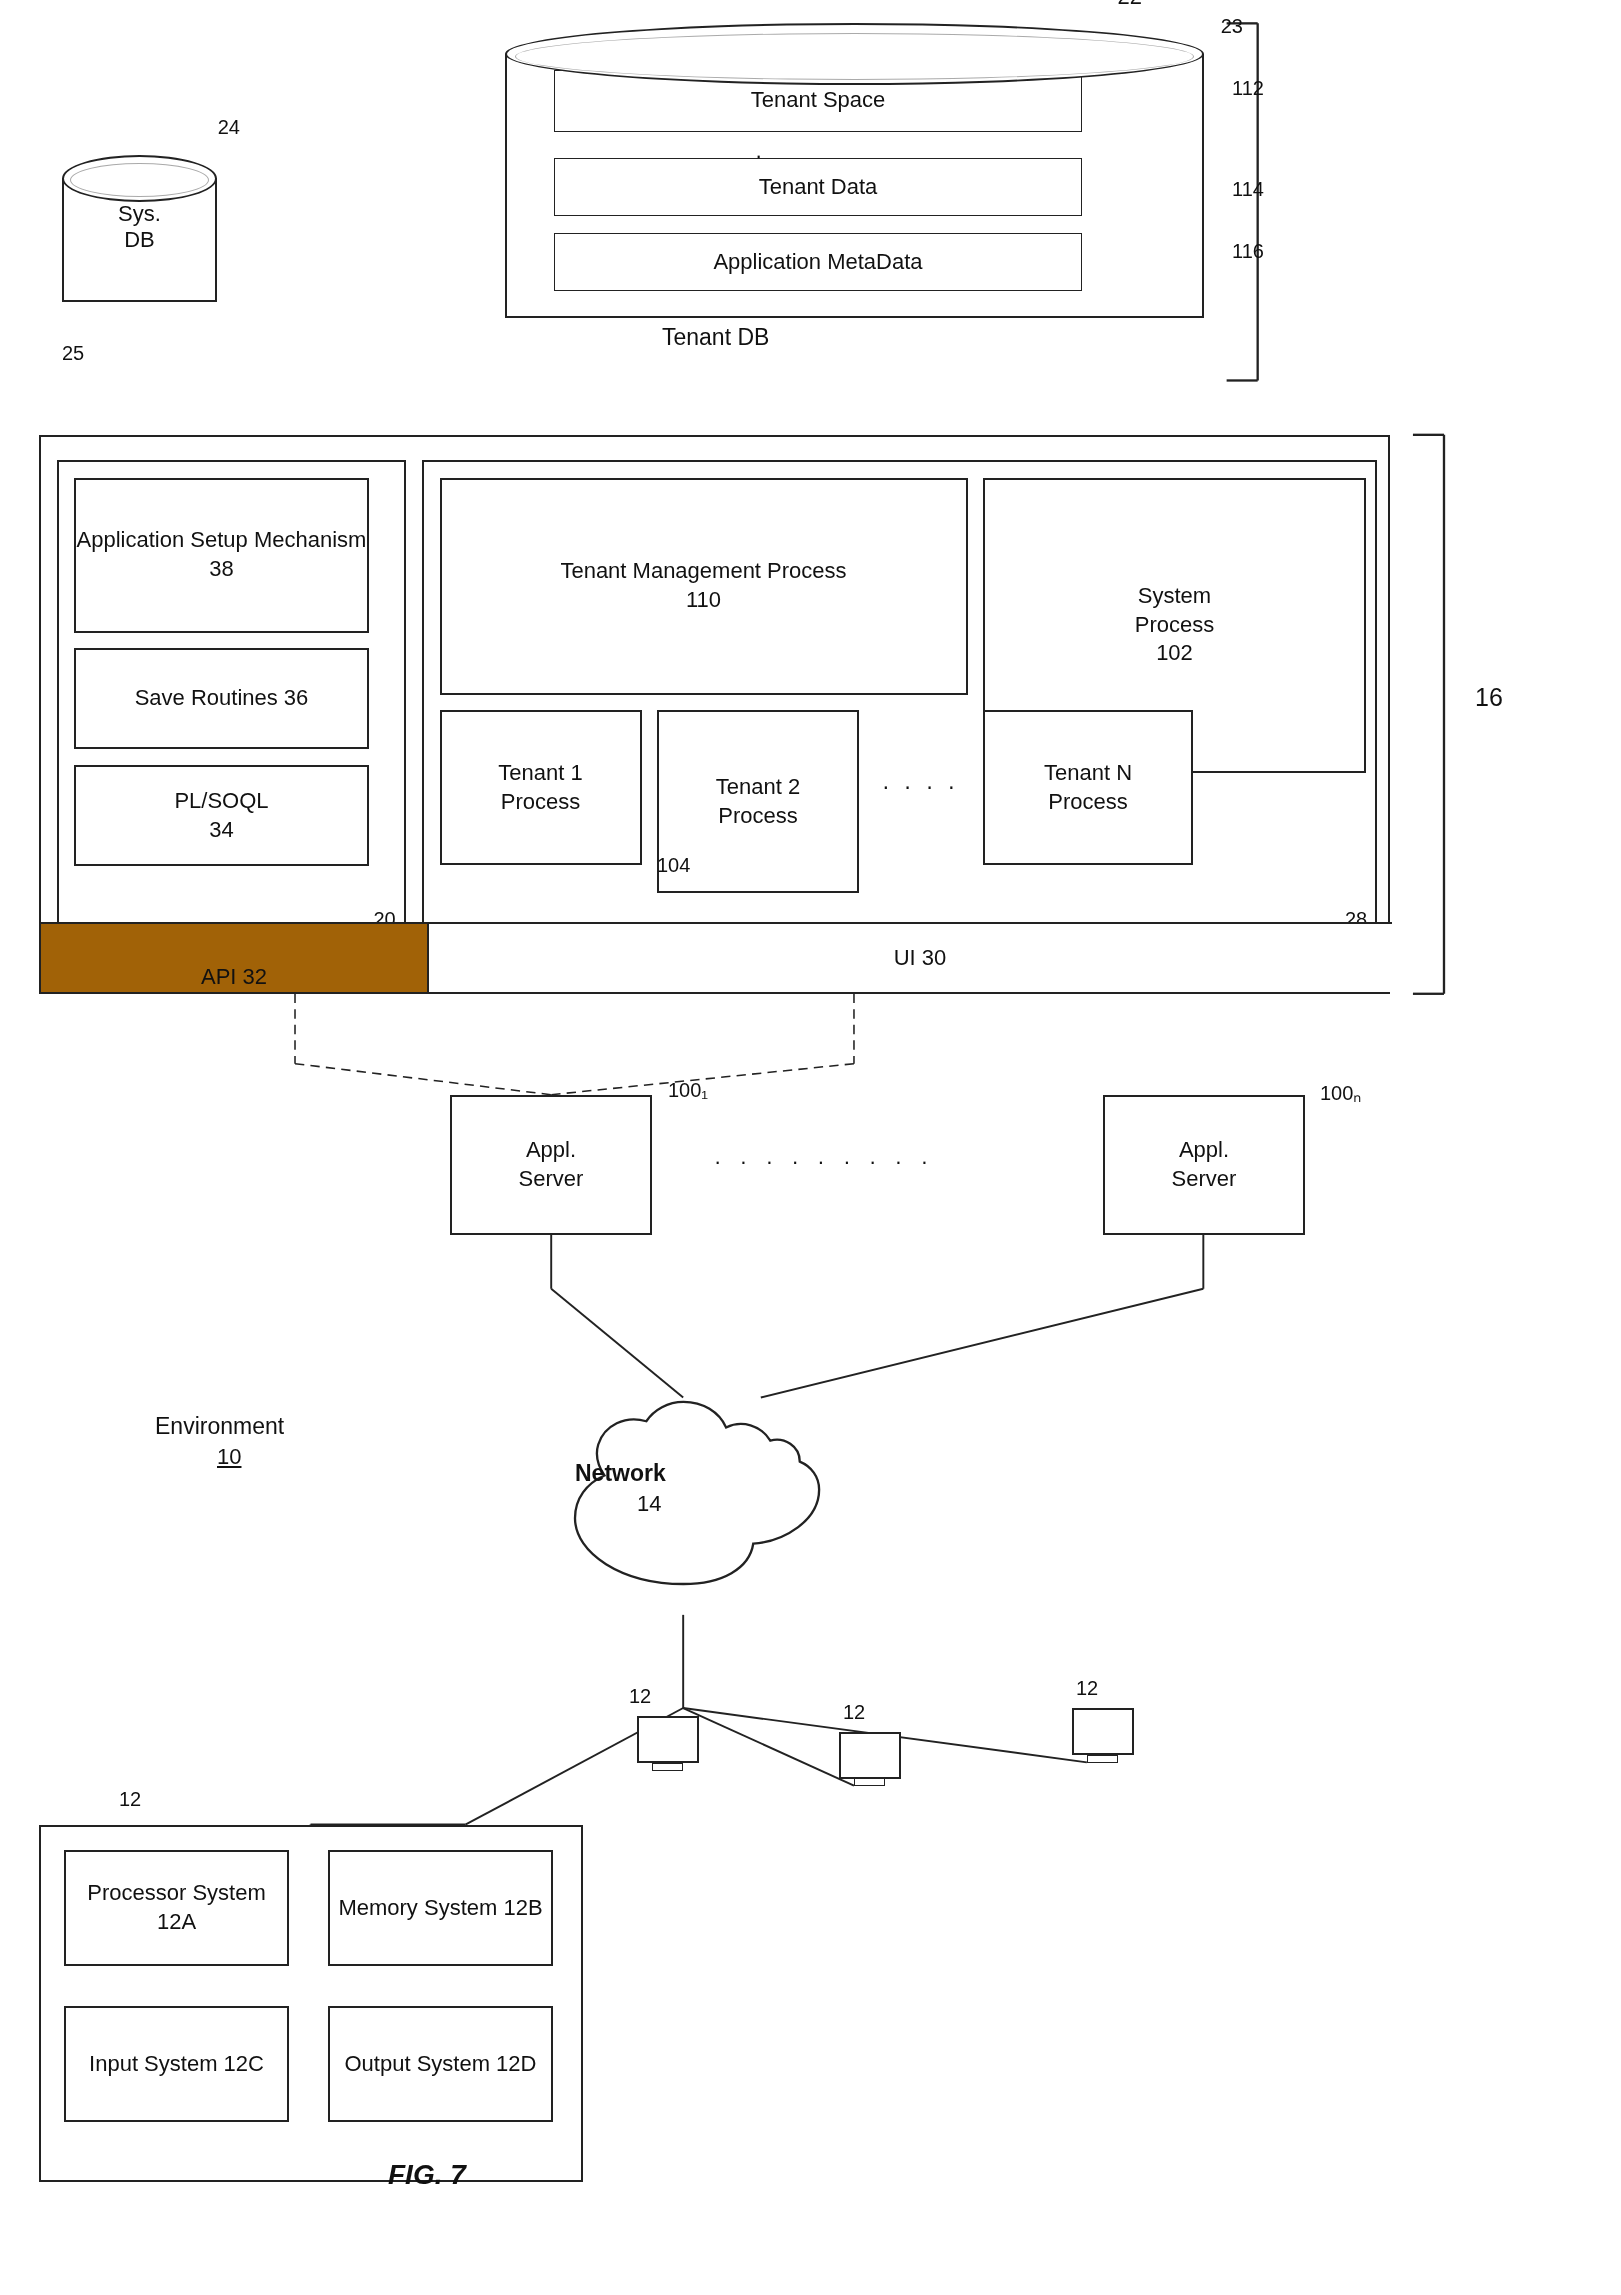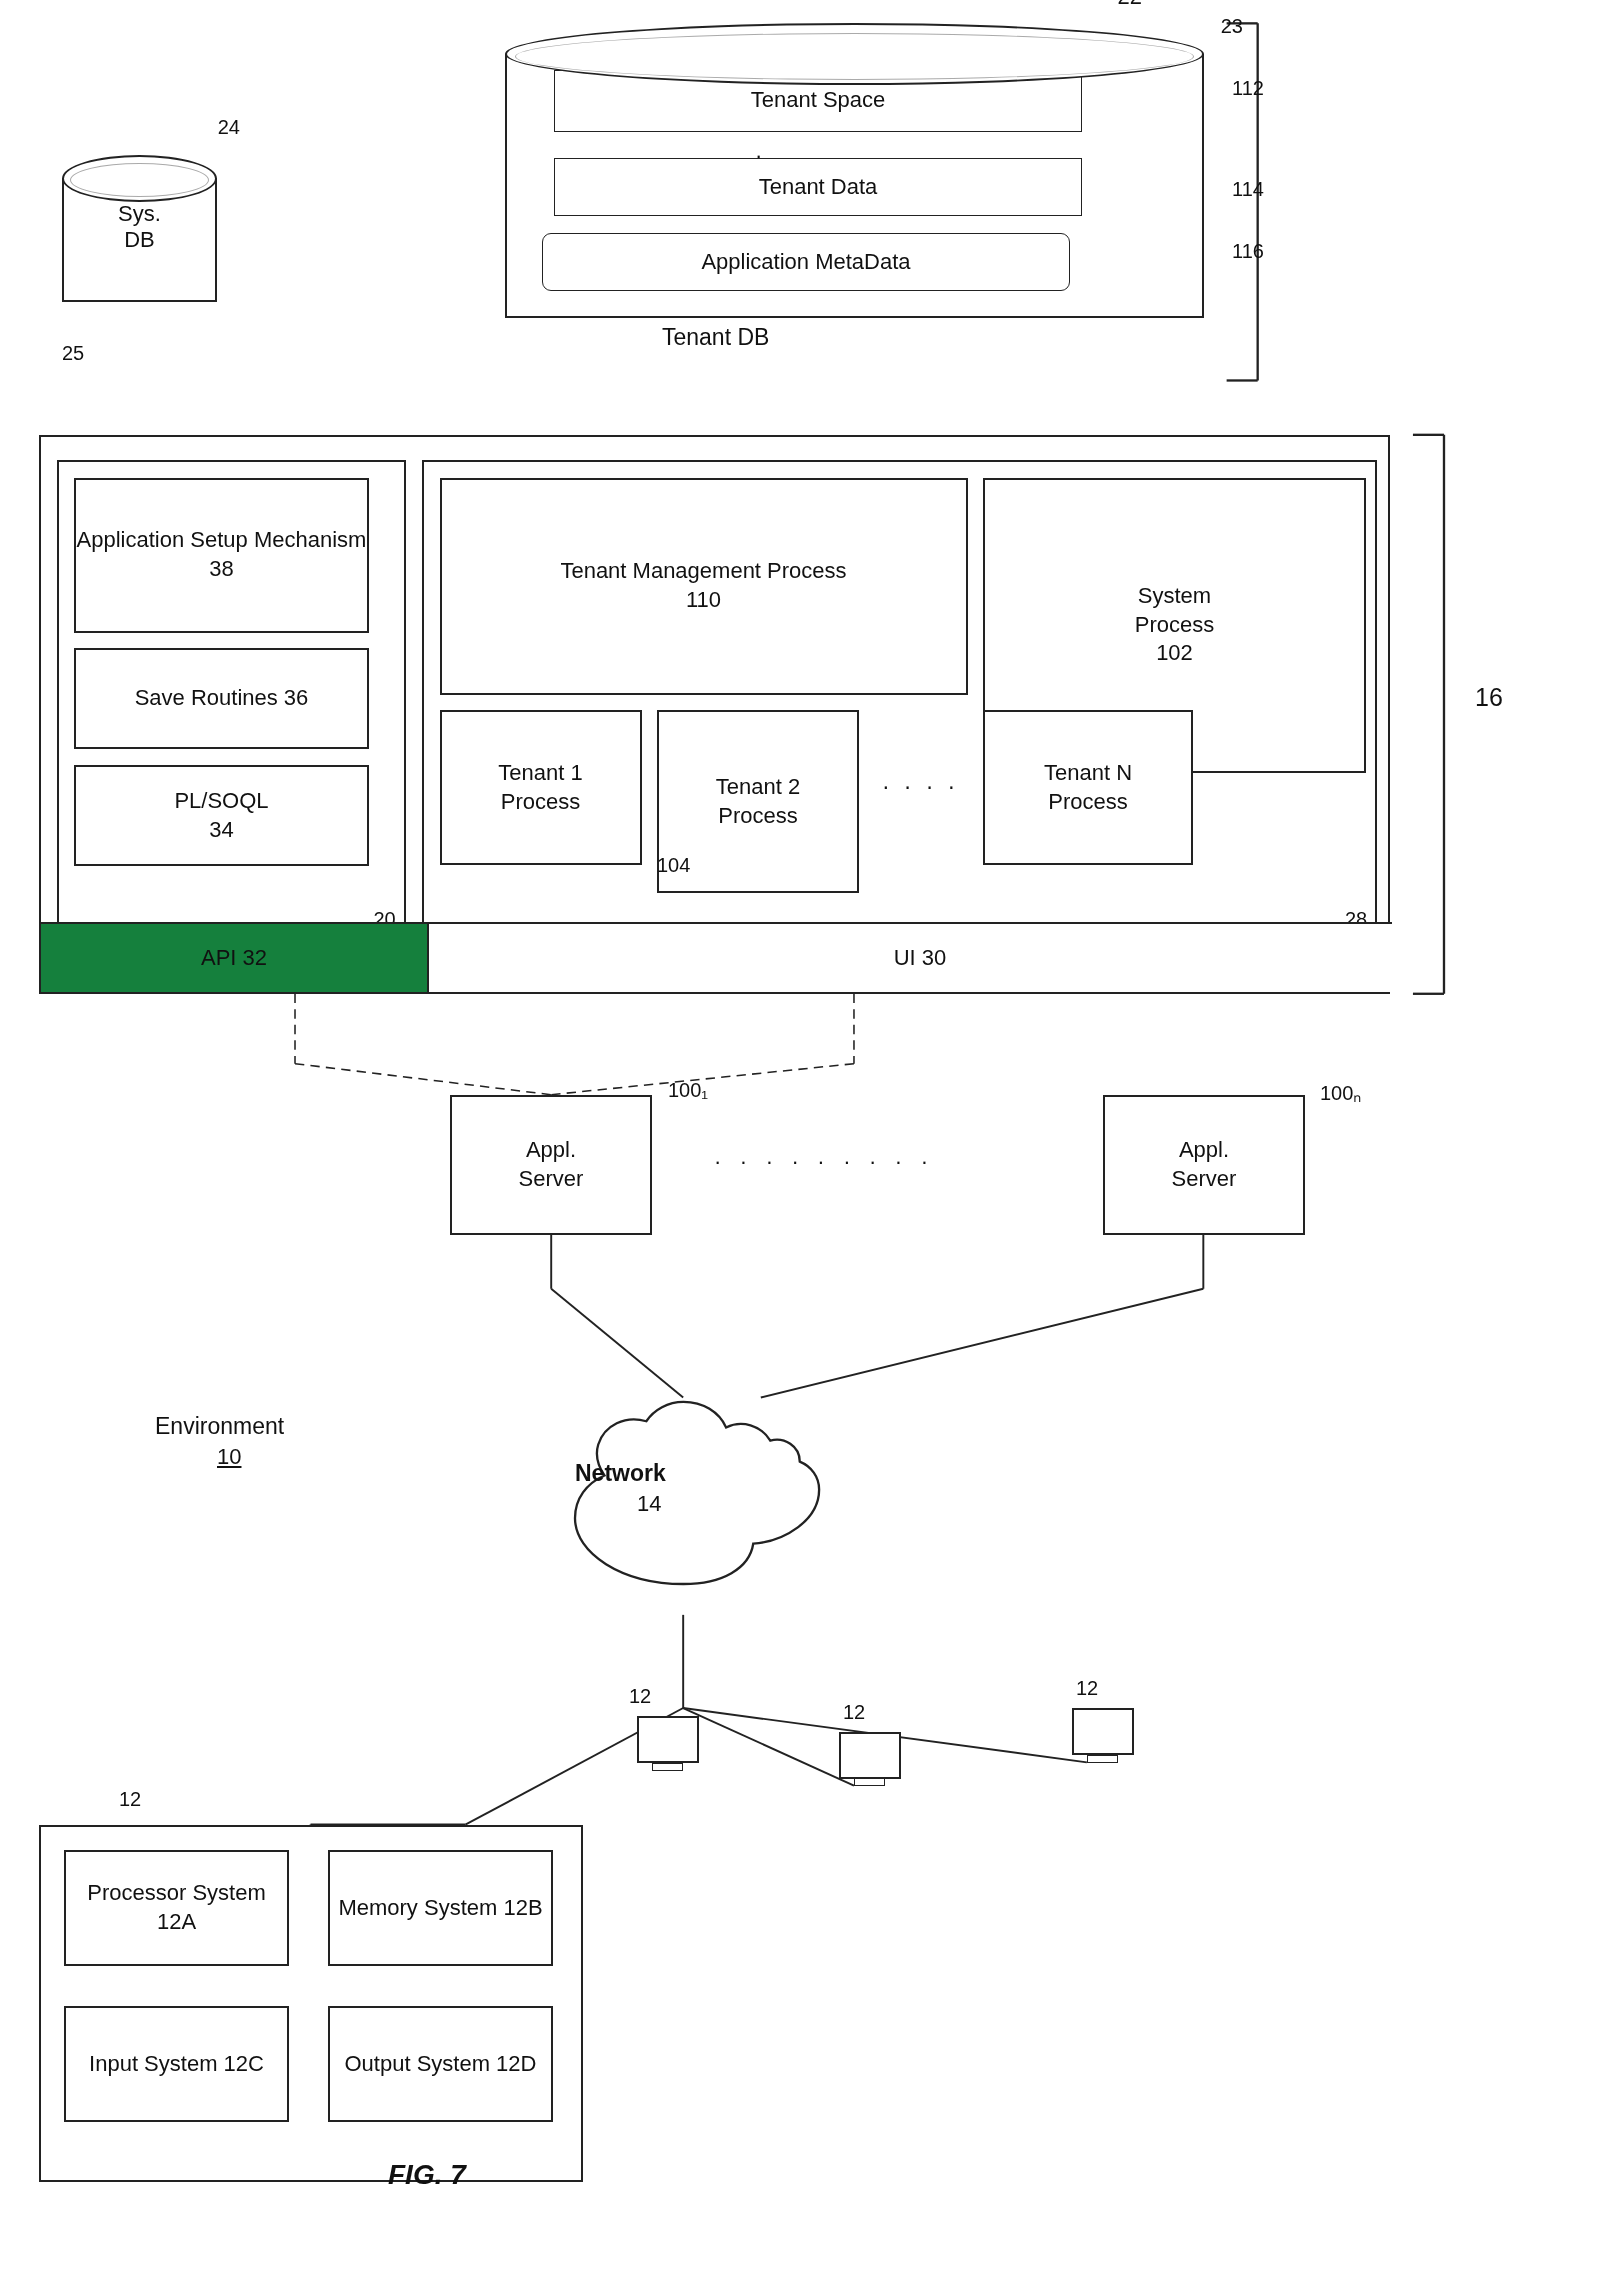--- a/index.html
+++ b/index.html
@@ -225,23 +225,23 @@
       justify-content: center;
       text-align: center;
     }
     
     .api-box {
       position: absolute;
       bottom: 0; left: 0;
       width: 388px; height: 70px;
       border-top: 2.3px solid #222;
       border-right: 2.3px solid #222;
-      background: #15803d;
-      display: flex;
-      align-items: center;
+      background: #a16207;
+      display: flex;
+      align-items: flex-end;
       justify-content: center;
     }
     .ui-box {
       position: absolute;
       bottom: 0; left: 388px;
       width: 963px; height: 70px;
       border-top: 2.3px solid #222;
       background: #fff;
       display: flex;
       align-items: center;
@@ -390,21 +390,21 @@
       <div class="box" style="top:15.5px;left:47px;width:528px;height:62px;">
         <span class="box-label">Tenant Space</span>
       </div>
 
       <div class="label" style="top:89px;left:248px;">·</div>
 
       <div class="box" style="top:104px;left:47px;width:528px;height:58px;">
         <span class="box-label">Tenant Data</span>
       </div>
 
-      <div class="box" style="top:179px;left:35px;width:528px;height:58px;border-radius:9px;">
+      <div class="box" style="top:179px;left:47px;width:528px;height:58px;">
         <span class="box-label">Application MetaData</span>
       </div>
 
       <span class="label" style="right:-62px;top:23px;font-size:20px;">112</span>
       <span class="label" style="right:-62px;top:124px;font-size:20px;">114</span>
       <span class="label" style="right:-62px;top:186px;font-size:20px;">116</span>
 
       <span class="label" style="bottom:-35px;left:155px;font-size:23px;">Tenant DB</span>
     </div>
     <div class="cylinder-top">

